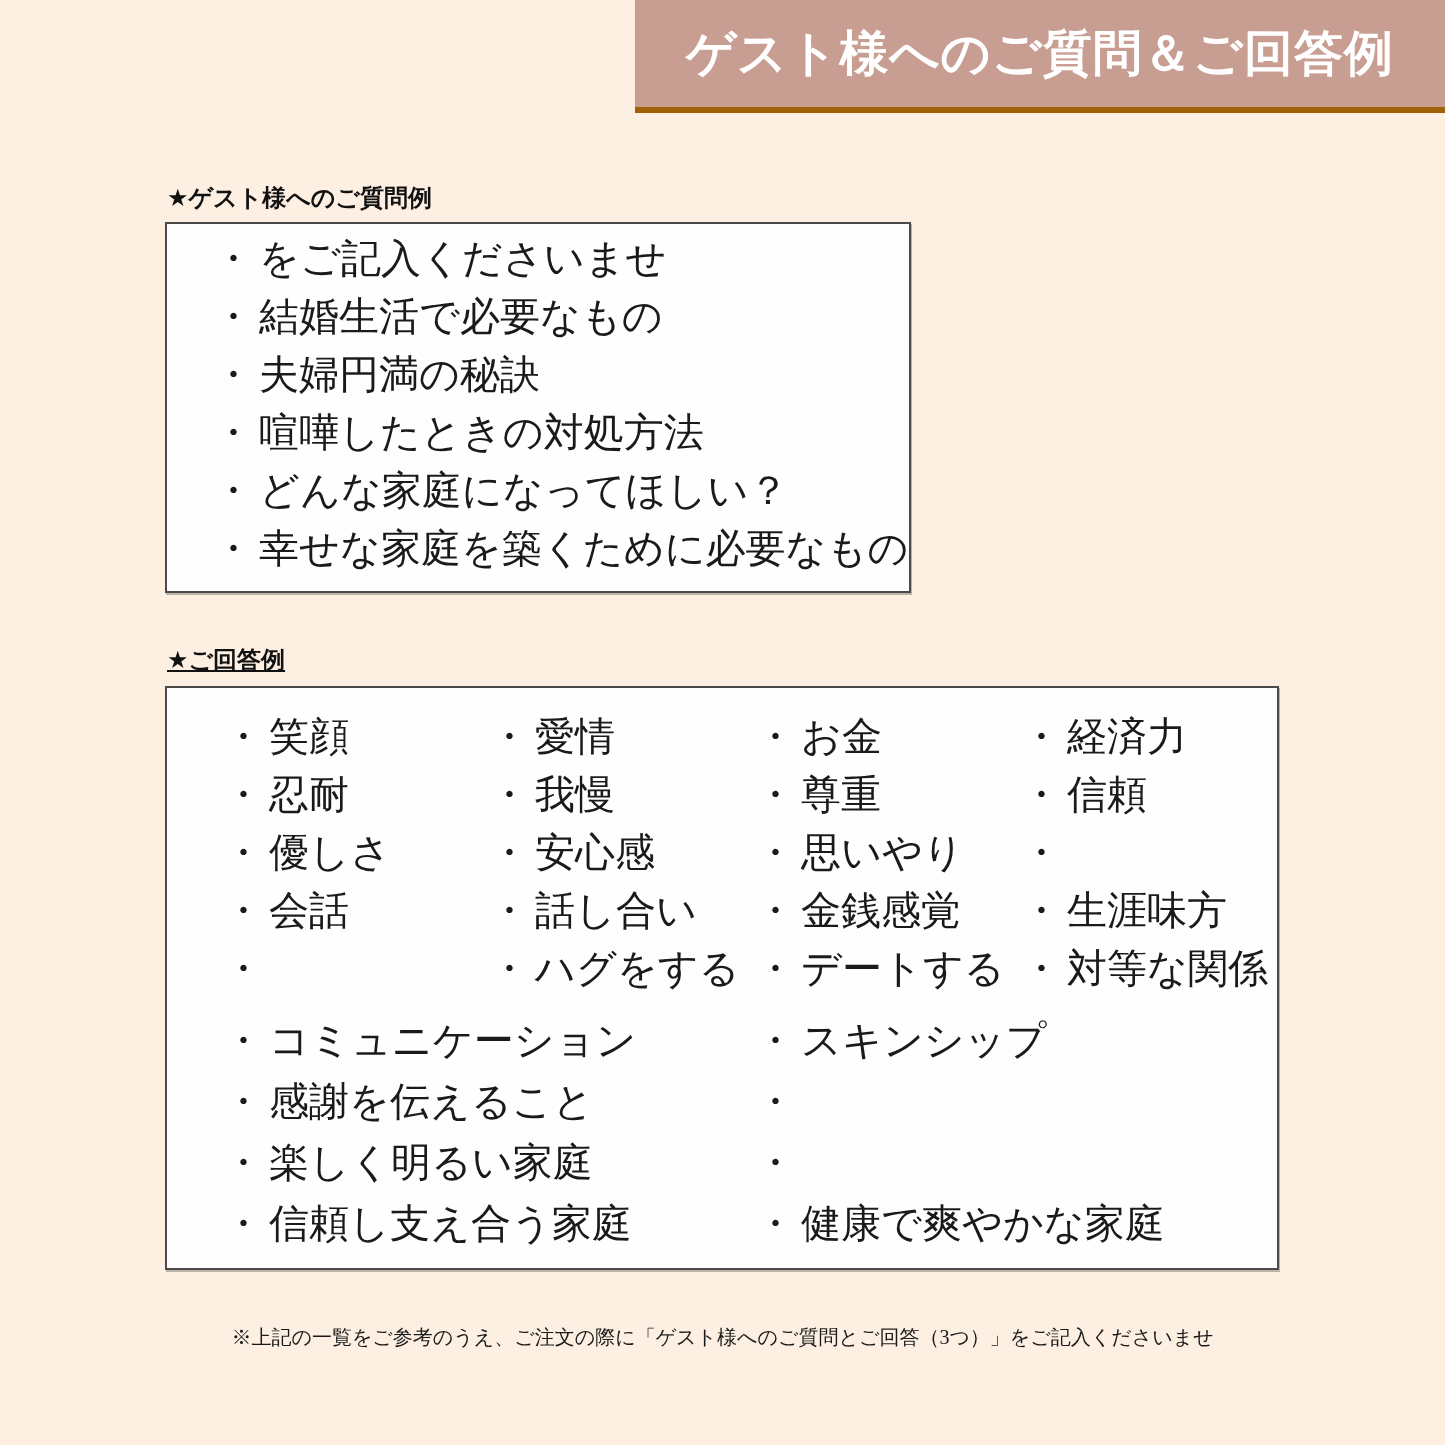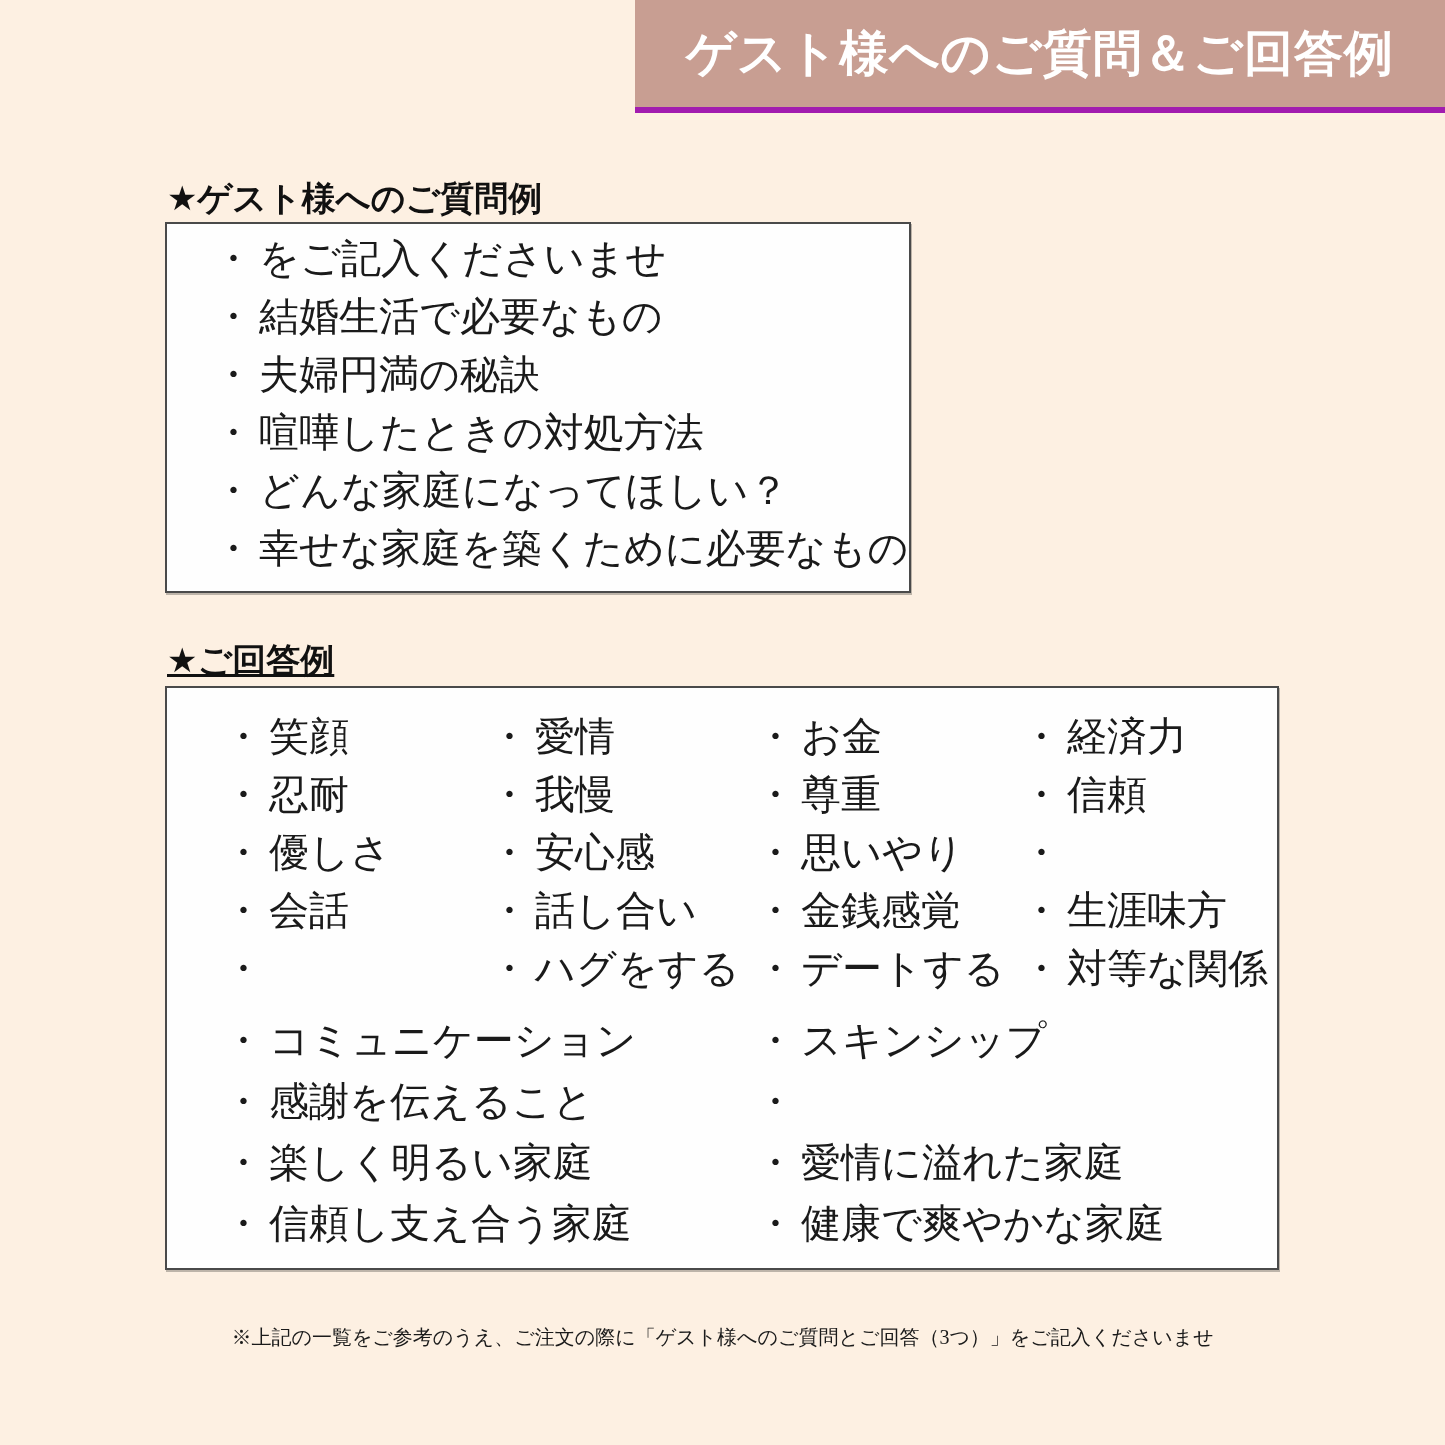--- a/index.html
+++ b/index.html
@@ -13,39 +13,39 @@
     width: 1445px; height: 1445px;
     background: #fdf0e2;
     overflow: hidden;
   }
 
   
   .banner {
     position: absolute;
     left: 635px; top: 0; width: 810px; height: 107px;
     background: #c89e92;
-    border-bottom: 6px solid #a21caf;
+    border-bottom: 6px solid #a16207;
     display: flex; align-items: center; justify-content: center;
   }
   .banner-title {
     font-family: "Liberation Sans", "DejaVu Sans", sans-serif;
     font-weight: bold;
     font-size: 49px;
     letter-spacing: 1px;
     color: #ffffff;
     white-space: nowrap;
   }
 
   
   .sec-title {
     position: absolute;
     left: 167px;
     font-family: "Liberation Sans", "DejaVu Sans", sans-serif;
     font-weight: bold;
-    font-size: 34px;
+    font-size: 24px;
     line-height: 44px;
     color: #111111;
     white-space: nowrap;
   }
   .sec-title.q { top: 176px; }
   .sec-title.a { top: 638px; text-decoration: underline; }
 
   
   .listbox {
     position: absolute;
@@ -241,21 +241,20 @@
       <div class="item">
           <span class="bullet">・</span>
         </div>
 
       <div class="item">
           <span class="bullet">・</span>
           <span>楽しく明るい家庭</span>
         </div>
       <div class="item">
           <span class="bullet">・</span>
-          <span>愛情に溢れた家庭</span>
         </div>
 
       <div class="item">
           <span class="bullet">・</span>
           <span>信頼し支え合う家庭</span>
         </div>
       <div class="item">
           <span class="bullet">・</span>
           <span>健康で爽やかな家庭</span>
         </div>

